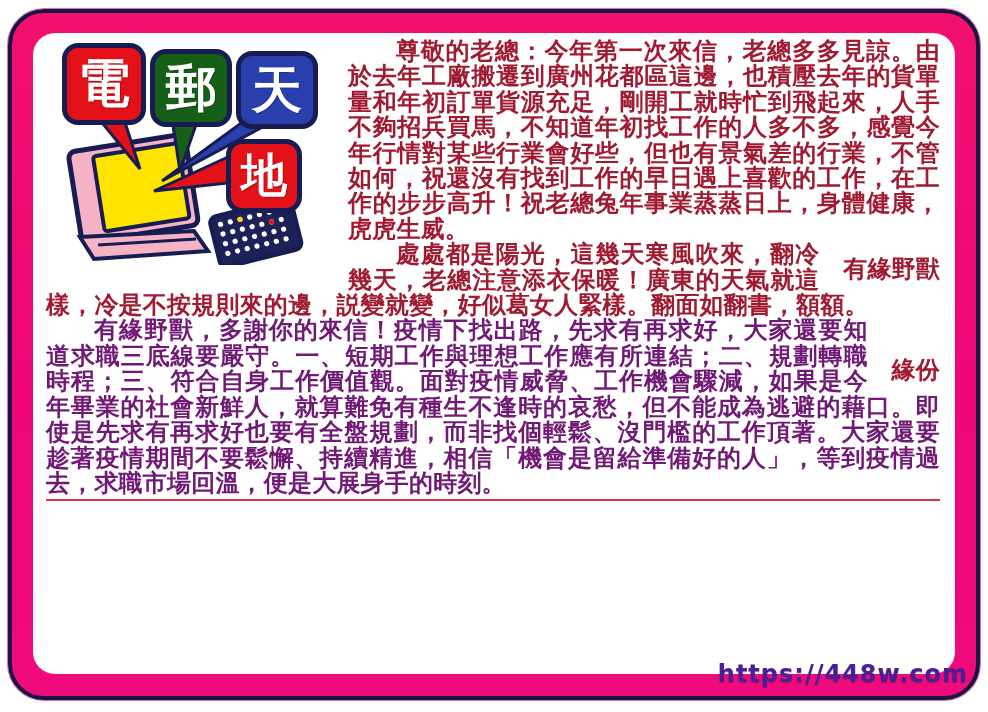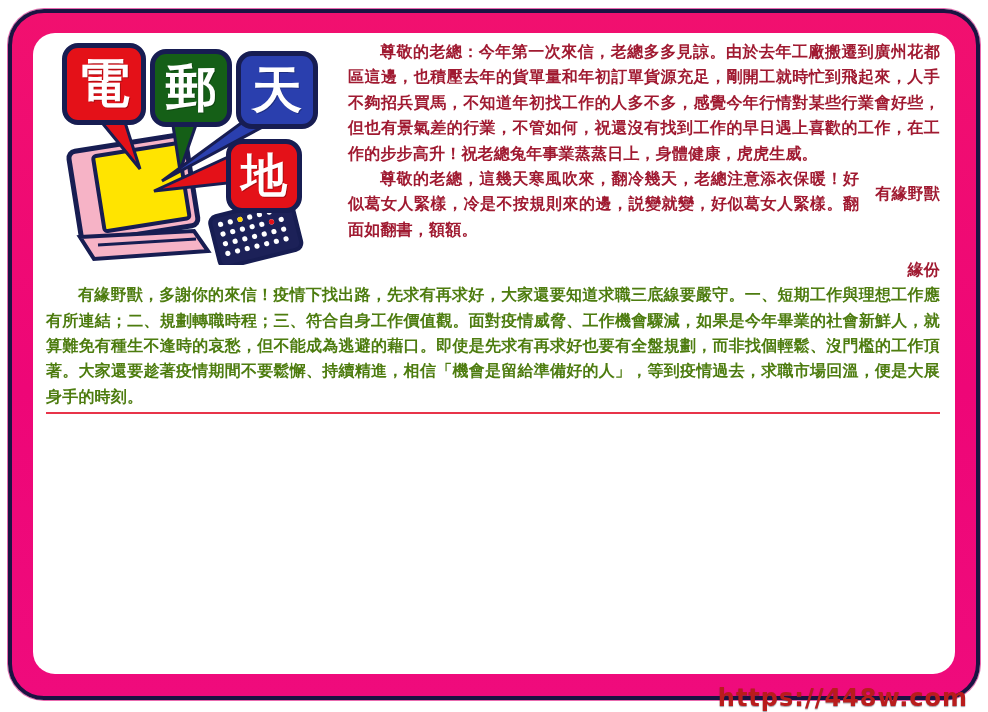--- a/index.html
+++ b/index.html
@@ -28,34 +28,34 @@
     position:absolute;display:flex;align-items:center;justify-content:center;
     border:5px solid #171d52;border-radius:16px;color:#ffffff;
     font-weight:bold;z-index:2;text-shadow:1px 1px 0 rgba(0,0,0,.25);
   }
   .b1{left:16px;top:4px;width:74px;height:72px;background:#e41118;font-size:52px;}
   .b2{left:104px;top:10px;width:72px;height:68px;background:#155f17;font-size:50px;}
   .b3{left:190px;top:12px;width:72px;height:68px;background:#2a3fae;font-size:50px;}
   .b4{left:180px;top:100px;width:66px;height:64px;background:#e41118;font-size:46px;}
   
   .content{
-    font-size:16px;line-height:25.4px;font-weight:700;
+    font-size:24px;line-height:25.4px;font-weight:700;
     text-align:justify;letter-spacing:0.2px;
   }
   .para{margin:0;text-indent:2em;}
   .ink-letter{color:#a01a31;}
-  .ink-reply{color:#4d7c0f;margin-top:40px;}
+  .ink-reply{color:#701a75;}
   .sig{float:right;text-indent:0;margin-left:1em;margin-top:40px;}
   .redline{
     clear:both;border:none;height:2px;background:#e8344a;margin:3px 0 0 0;
   }
   
   .watermark{
-    position:absolute;right:20px;bottom:0;z-index:5;
-    color:#b91c1c;font-size:24px;font-weight:bold;letter-spacing:1px;
+    position:absolute;right:20px;bottom:24px;z-index:5;
+    color:#4c1d95;font-size:24px;font-weight:bold;letter-spacing:1px;
     text-shadow:0 1px 1px rgba(40,40,60,.45);
   }
 </style>
 </head>
 <body>
 
 <div class="frame">
   <div class="inner">
 
     <div class="masthead">
@@ -116,21 +116,21 @@
       <div class="bubble b2">郵</div>
       <div class="bubble b3">天</div>
       <div class="bubble b4">地</div>
     </div>
 
     <div class="content">
 
       <p class="para ink-letter"><span>尊敬的老總：今年第一次來信，老總多多見諒。由於去年工廠搬遷到廣州花都區這邊，也積壓去年的貨單量和年初訂單貨源充足，剛開工就時忙到飛起來，人手不夠招兵買馬，不知道年初找工作的人多不多，感覺今年行情對某些行業會好些，但也有景氣差的行業，不管如何，祝還沒有找到工作的早日遇上喜歡的工作，在工作的步步高升！祝老總兔年事業蒸蒸日上，身體健康，虎虎生威。</span><span class="sig">有緣野獸</span></p>
 
 
-      <p class="para ink-letter"><span>尊敬的老總，這幾天寒風吹來，翻冷幾天，老總注意添衣保暖！好似葛女人緊樣，冷是不按規則來的邊，説變就變，好似葛女人緊樣。翻面如翻書，額額。</span><span class="sig">緣份</span></p>
+      <p class="para ink-letter"><span>處處都是陽光，這幾天寒風吹來，翻冷幾天，老總注意添衣保暖！廣東的天氣就這樣，冷是不按規則來的邊，説變就變，好似葛女人緊樣。翻面如翻書，額額。</span><span class="sig">緣份</span></p>
 
       <p class="para ink-reply"><span>有緣野獸，多謝你的來信！疫情下找出路，先求有再求好，大家還要知道求職三底線要嚴守。一、短期工作與理想工作應有所連結；二、規劃轉職時程；三、符合自身工作價值觀。面對疫情威脅、工作機會驟減，如果是今年畢業的社會新鮮人，就算難免有種生不逢時的哀愁，但不能成為逃避的藉口。即使是先求有再求好也要有全盤規劃，而非找個輕鬆、沒門檻的工作頂著。大家還要趁著疫情期間不要鬆懈、持續精進，相信「機會是留給準備好的人」，等到疫情過去，求職市場回溫，便是大展身手的時刻。</span></p>
 
 
 
       <hr class="redline">
     </div>
   </div>
 </div>
 

